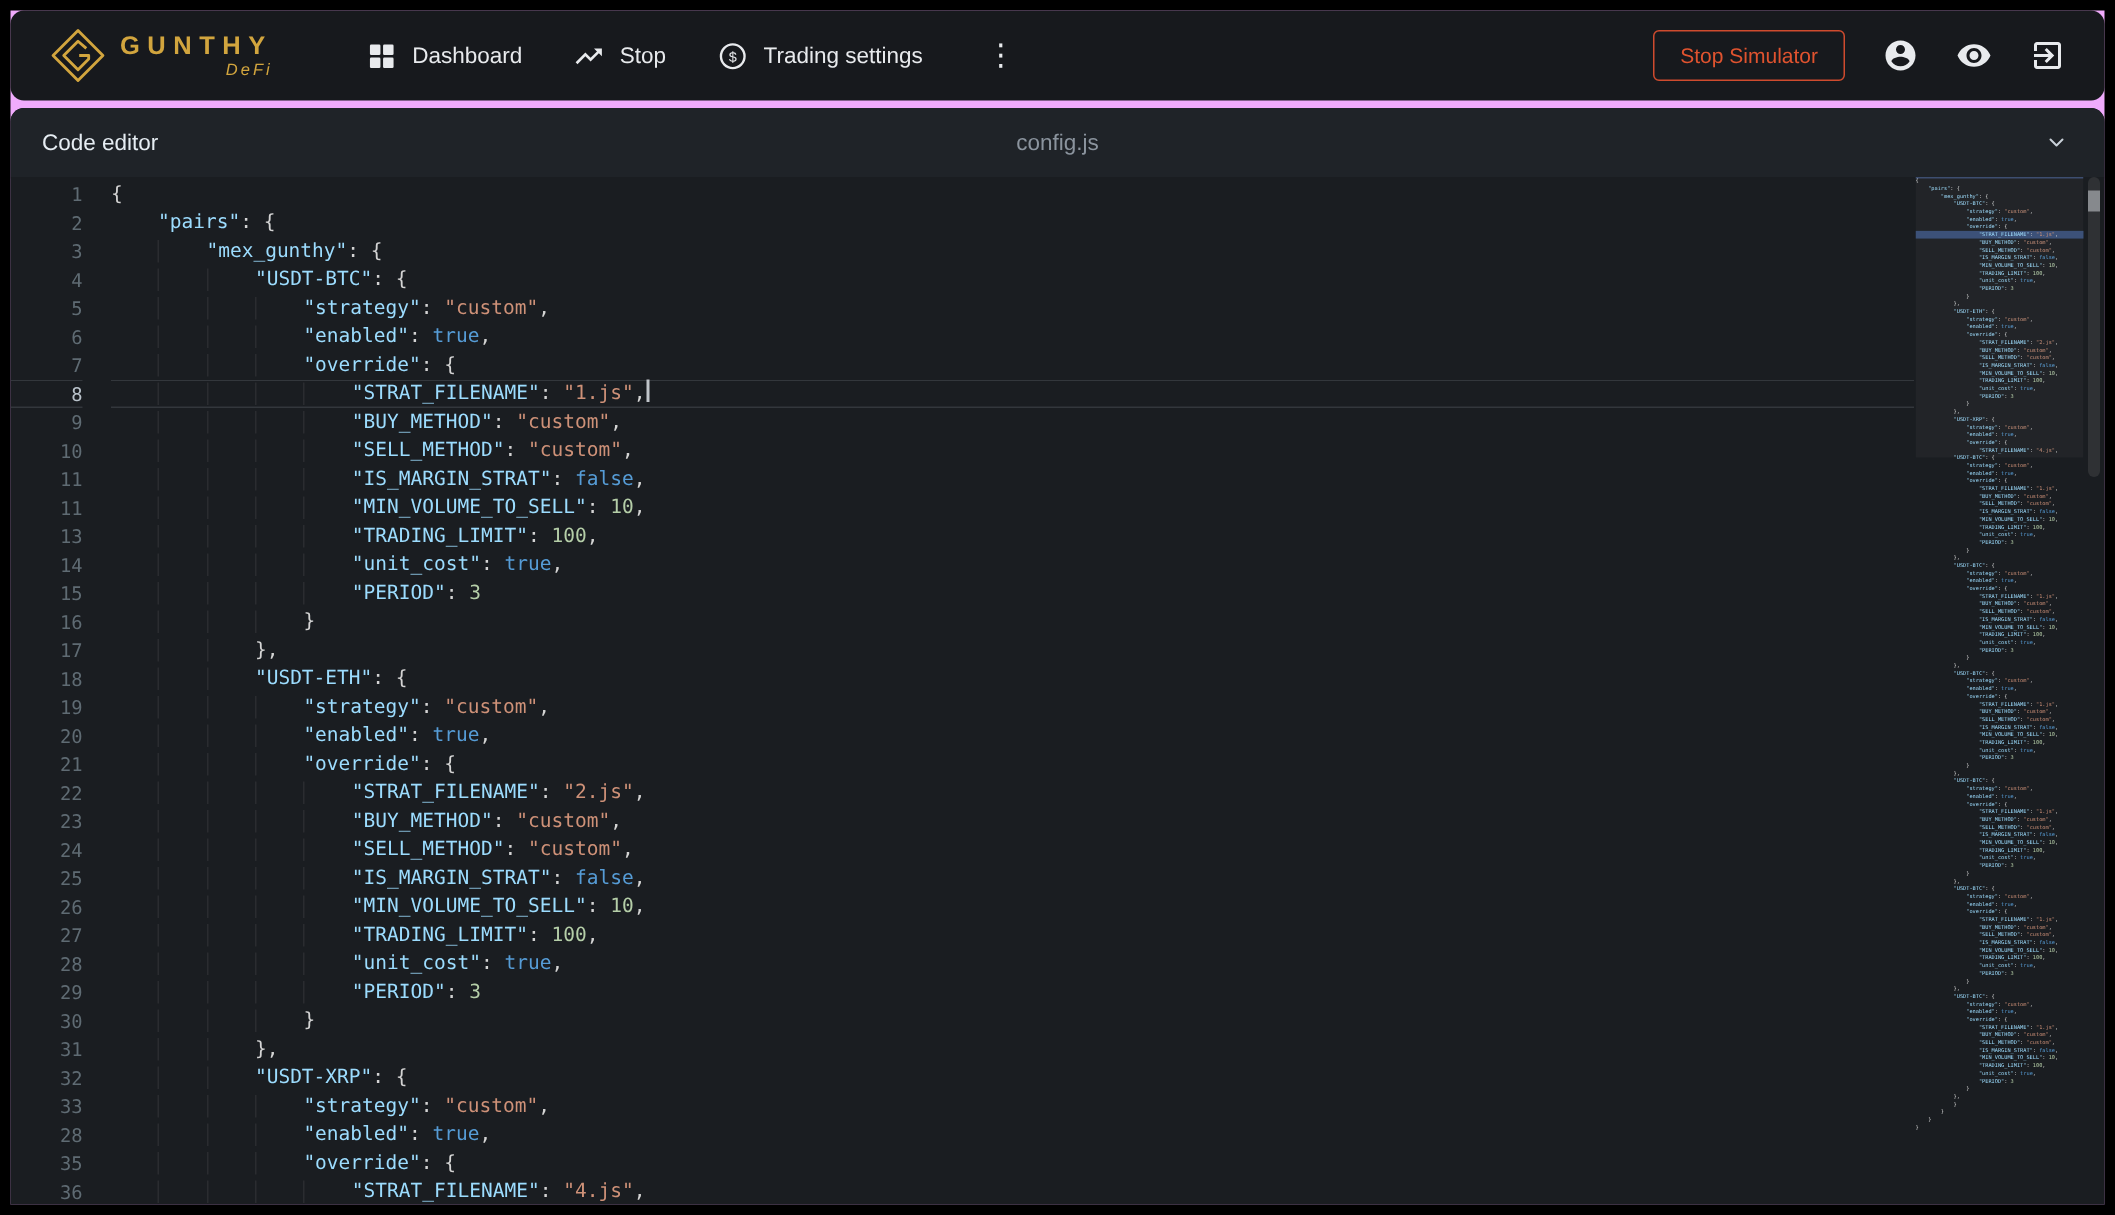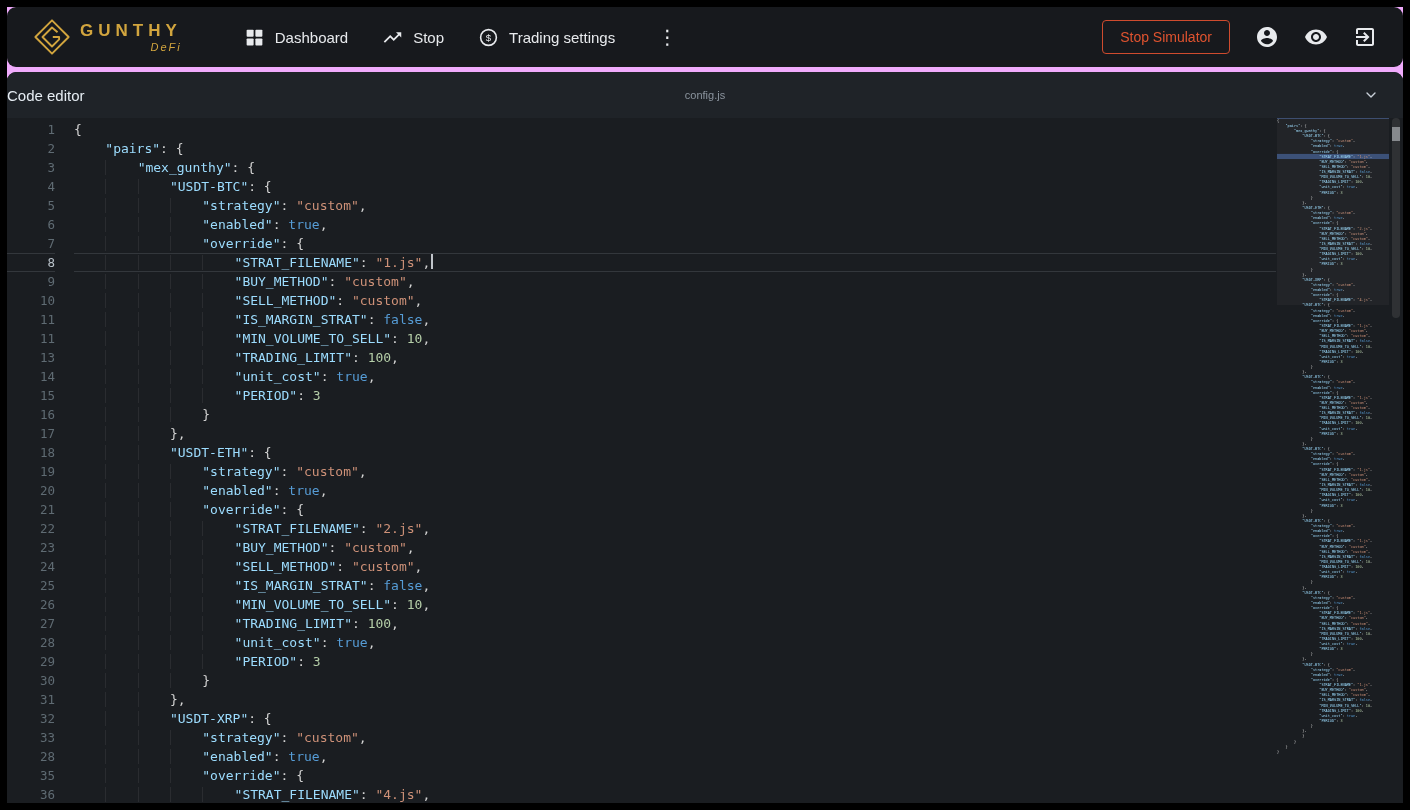--- a/index.html
+++ b/index.html
@@ -19,22 +19,22 @@
   .nav-item svg{width:21px;height:21px;display:block;}
   .more-btn{background:none;border:none;color:#e8eaed;font-size:20px;cursor:pointer;padding:2px 6px;line-height:1;margin-left:2px;}
   .topbar-right{margin-left:auto;display:flex;align-items:center;gap:25px;}
   .stop-btn{background:transparent;border:1px solid #cf4b2e;color:#e0532f;font-size:14px;padding:8px 17px;border-radius:4px;cursor:pointer;font-family:"Liberation Sans",sans-serif;}
   .icon-btn{background:none;border:none;padding:0;cursor:pointer;display:flex;align-items:center;}
   .icon-btn svg{width:24px;height:24px;display:block;}
 
   
   .panel{flex:1;margin-top:5px;background:#1a1d21;border-radius:9px 9px 0 0;display:flex;flex-direction:column;overflow:hidden;}
   .editor-header{height:46px;flex:0 0 46px;background:#1f2328;display:flex;align-items:center;position:relative;box-shadow:0 1px 0 rgba(0,0,0,.45);cursor:pointer;}
-  .editor-title{color:#e6edf3;font-size:15px;}
-  .editor-filename{position:absolute;left:0;right:0;text-align:center;color:#8b949e;font-size:11px;pointer-events:none;}
+  .editor-title{color:#e6edf3;font-size:15px;margin-left:21px;}
+  .editor-filename{position:absolute;left:0;right:0;text-align:center;color:#8b949e;font-size:15px;pointer-events:none;}
   .hdr-chevron{position:absolute;right:24px;top:50%;transform:translateY(-50%);}
   .hdr-chevron svg{width:16px;height:16px;display:block;}
 
   .editor-body{flex:1;position:relative;display:flex;padding:2px 127px 0 0;box-sizing:border-box;background:#1a1d21;overflow:hidden;
     font-family:"DejaVu Sans Mono","Liberation Mono",monospace;font-size:13px;line-height:19px;}
   #gutter{flex:0 0 67px;box-sizing:border-box;padding-right:19px;text-align:right;color:#5f6b73;font-size:12.5px;user-select:none;}
   #gutter .ln{height:19px;}
   #gutter .ln.active{color:#b9c2ca;box-shadow:inset 0 1px 0 #33373c, inset 0 -1px 0 #33373c;}
   #code{flex:1;color:#d4d4d4;overflow:hidden;}
   .code-line{height:19px;white-space:pre;}

